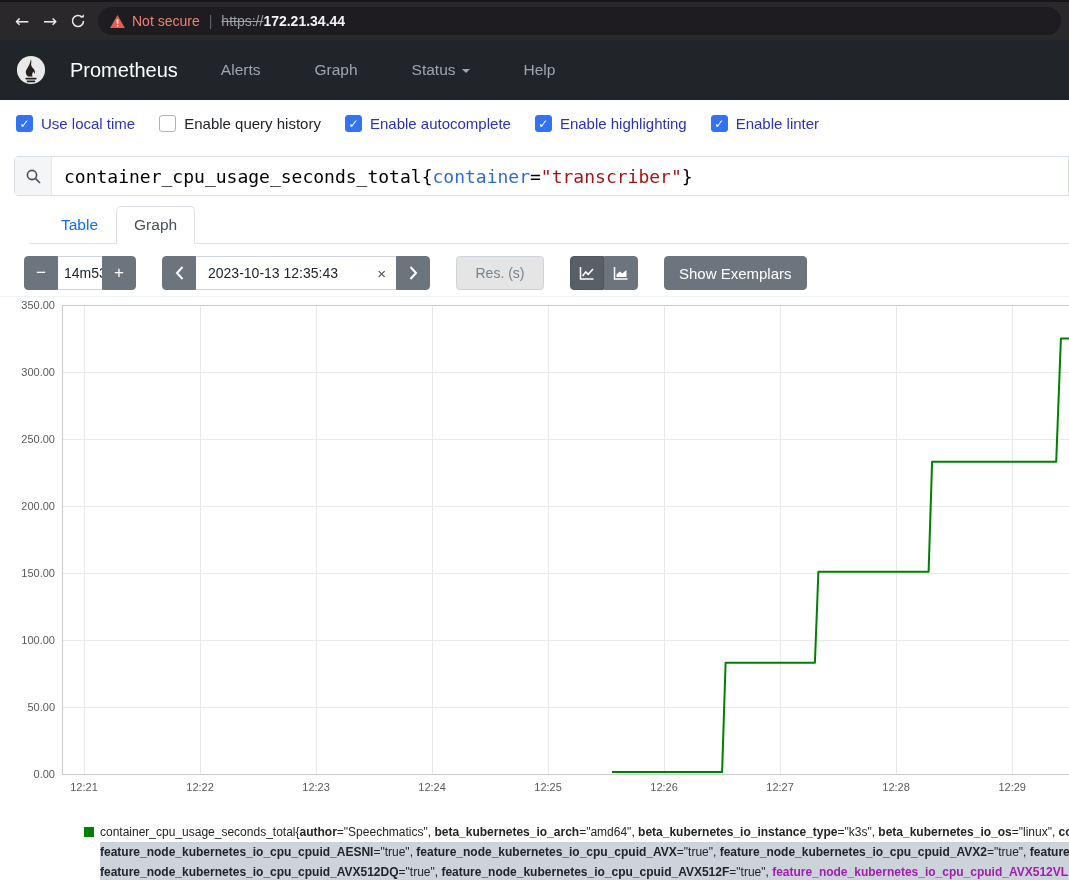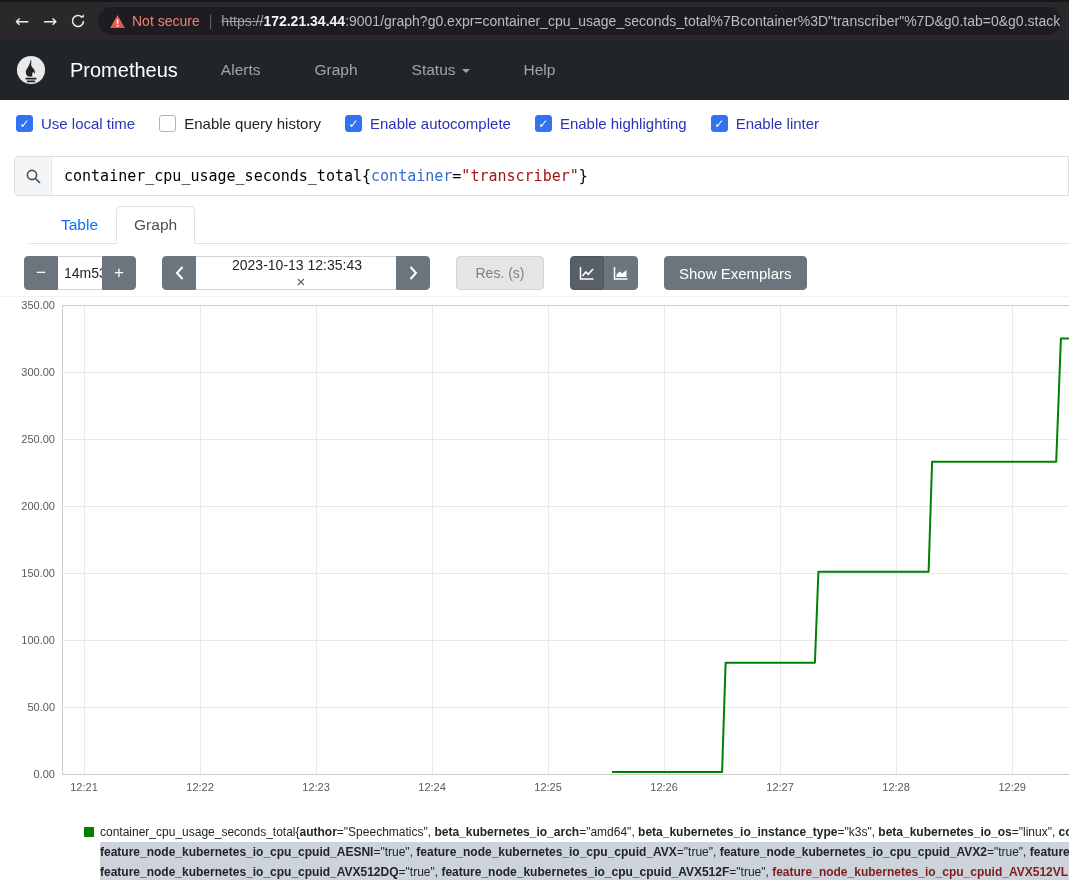--- a/index.html
+++ b/index.html
@@ -36,21 +36,21 @@
     color:#fff; font-size:12px; font-weight:bold; font-family:"DejaVu Sans", sans-serif; }
   .cb.checked { background:#3372f0; border-color:#3372f0; }
   .opt-label { color:#212529; }
   .opt-label.onlbl { color:#2c33b0; }
 
   
   .query-row { margin:12px 0 0 14px; height:40px; display:flex; border:1px solid #d9dee3; border-radius:4px 0 0 4px; }
   .search-addon { width:37px; background:#f3f5f7; border-right:1px solid #e4e8eb;
     display:flex; align-items:center; justify-content:center; flex:none; }
   .query-text { flex:1; display:flex; align-items:center; padding-left:12px;
-    font-family:"DejaVu Sans Mono", monospace; font-size:15px; white-space:pre; overflow:hidden; }
+    font-family:"DejaVu Sans Mono", monospace; font-size:18px; white-space:pre; overflow:hidden; }
   .tok-metric, .tok-punct { color:#000; }
   .tok-label { color:#316bcd; }
   .tok-string { color:#a31515; }
 
   
   .tabs { display:flex; margin-top:10px; padding-left:14px; border-bottom:1px solid #dee2e6;margin-left:29px; }
   .tab { padding:9px 17px; font-size:15.5px; border:1px solid transparent;
     border-radius:5px 5px 0 0; margin-bottom:-1px; }
   .tab.inactive { color:#0d6efd; }
   .tab.active { color:#495057; background:#fff; border-color:#dee2e6 #dee2e6 #fff; }
@@ -62,40 +62,40 @@
     display:flex; align-items:center; justify-content:center; font-size:17px; }
   .btn.sq { width:34px; flex:none; }
   .rl { border-radius:4px 0 0 4px; }
   .rr { border-radius:0 4px 4px 0; }
   .btn.active-toggle { background:#585f66; border-color:#51585e; }
   .dur-input { width:44px; height:34px; border-top:1px solid #ced4da; border-bottom:1px solid #ced4da;
     background:#fff; display:flex; align-items:center; padding:0 6px; font-size:14px; color:#212529;
     white-space:nowrap; overflow:hidden; }
   .dt-input { width:200px; height:34px; border-top:1px solid #ced4da; border-bottom:1px solid #ced4da;
     background:#fff; display:flex; align-items:center; justify-content:space-between;
-    padding:0 10px 0 12px; font-size:14px; color:#212529; white-space:nowrap;flex-direction:column; }
+    padding:0 10px 0 12px; font-size:14px; color:#212529; white-space:nowrap; }
   .clear-x { color:#495057; font-size:15px; margin-left:8px; }
   .res-input { width:88px; height:34px; border:1px solid #ced4da; border-radius:4px; background:#e5e5e5;
     display:flex; align-items:center; justify-content:center; color:#7a828a; font-size:14px; }
   .show-ex { padding:0 14px; border-radius:4px; font-size:15px; }
 
   
   .chart-wrap { margin-top:6px; border-top:1px solid #eef1f3; position:relative; height:501px; }
   .chart-wrap svg { display:block; }
 
   
   .legend { margin:25px 0 0 84px; font-size:12px; color:#212529; }
   .lg-line { height:20px; line-height:20px; display:flex; align-items:flex-start;
     white-space:nowrap; overflow:hidden; width:985px; }
   .lg-line.cont { margin-left:16px; width:969px; }
   .lg-line.hl { background:#ccd3da; }
   .swatch { width:10px; height:10px; flex:none; margin:5px 6px 0 0; display:inline-block; }
   .lg-text { overflow:hidden; flex:1; }
   .lg-text b { font-weight:700;margin-top:28px; }
-  .lg-link { color:#7f1d1d; font-weight:700; }
+  .lg-link { color:#a21caf; font-weight:700; }
 </style>
 </head>
 <body>
 
 <div class="browser-bar">
   <span class="nav-btn">←</span>
   <span class="nav-btn">→</span>
   <span class="nav-btn">
     <svg width="16" height="16" viewBox="0 0 16 16">
       <path d="M13.5 8a5.5 5.5 0 1 1-1.6-3.9" stroke="#e8eaed" stroke-width="1.6" fill="none"></path>
@@ -105,21 +105,20 @@
   <div class="omnibox">
     <svg class="warn-svg" width="15" height="13" viewBox="0 0 16 14">
       <path d="M8 0L16 14H0z" fill="#e45c4d"></path>
       <rect x="7.2" y="4.6" width="1.7" height="4.8" fill="#fff"></rect>
       <rect x="7.2" y="10.6" width="1.7" height="1.7" fill="#fff"></rect>
     </svg>
     <span class="notsecure">Not secure</span>
     <span class="omni-sep">|</span>
     <span class="scheme">https://</span>
       <span class="host">172.21.34.44</span>
-      <span class="urlrest">:9001/graph?g0.expr=container_cpu_usage_seconds_total%7Bcontainer%3D"transcriber"%7D&amp;g0.tab=0&amp;g0.stack</span>
   </div>
 </div>
 
 <div class="pnavbar">
   <svg width="30" height="30" viewBox="0 0 64 64">
     <circle cx="32" cy="32" r="30" fill="#e9e9e9"></circle>
     <path d="M32 9c2.2 6.5-1.2 9.6 1 14.6 1.6 3.7 5.2 5.6 6.7 9.2 1.2 2.9.8 5.5-.5 7.5-.2-2.3-1.4-3.7-2.7-5.2-.5 2.9-2.4 4.4-2 7.8.1 1.2.6 2.1.6 3.1h-9.3c-2.9-2.1-4.8-5.5-4.8-9.3 0-7 6.6-8.9 11-27.7z" fill="#232020"></path>
     <rect x="20" y="48.5" width="24" height="3.8" rx="1.5" fill="#232020"></rect>
     <rect x="23" y="54.6" width="18" height="3.4" rx="1.5" fill="#232020"></rect>
   </svg>

